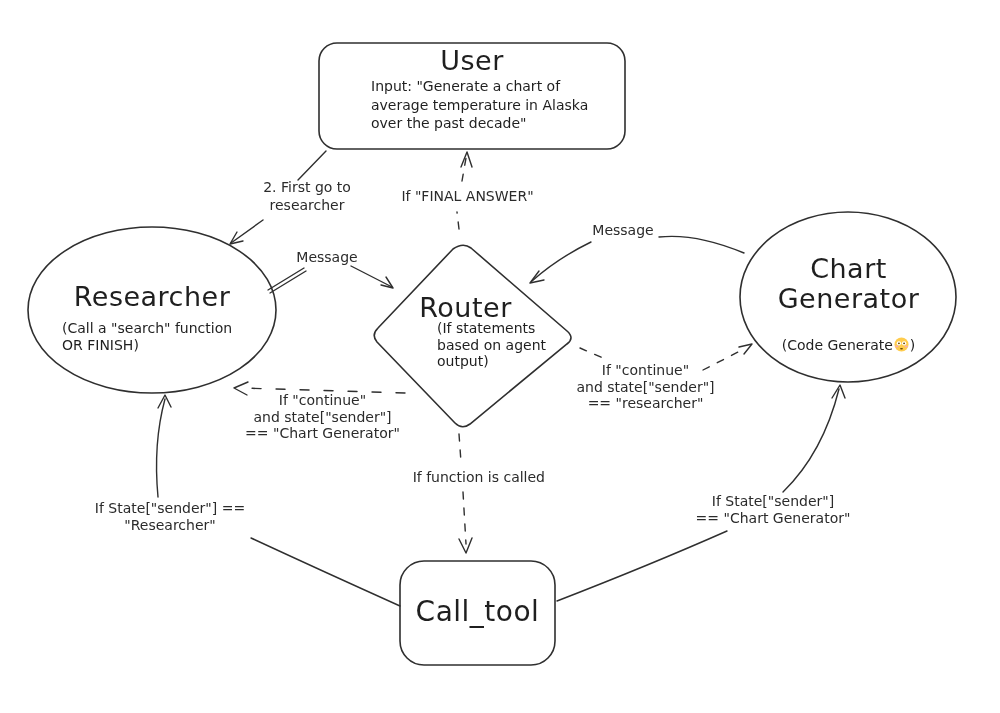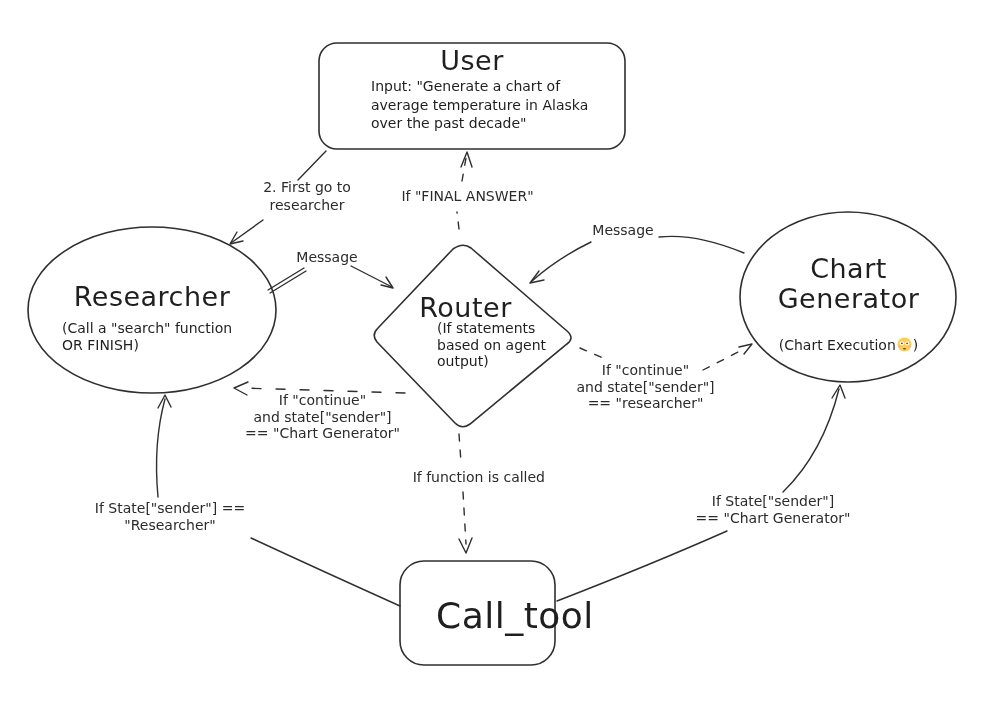--- a/index.html
+++ b/index.html
@@ -18,21 +18,21 @@
   .center{text-align:center;}
   .small{font-size:14px;line-height:16.5px;}
   #user-title{left:319px;top:45px;width:306px;}
   #user-body{left:371px;top:77px;font-size:14px;line-height:18.5px;}
   #researcher-title{left:30px;top:281px;width:244px;}
   #researcher-sub{left:62px;top:320px;}
   #router-title{left:373px;top:284px;width:185px;margin-top:8px;}
   #router-sub{left:399px;top:320px;margin-left:38px;}
   #cg-title{left:742px;top:254px;width:213px;font-size:27px;line-height:30px;}
   #cg-sub{left:742px;top:320px;width:213px;}
-  #calltool-title{left:401px;top:595px;width:153px;font-size:36px;margin-left:35px;}
+  #calltool-title{left:401px;top:595px;width:153px;font-size:28px;}
   .lbl{position:absolute;font-size:14px;line-height:17.5px;color:#2b2b2b;white-space:pre-line;text-align:center;}
   #lbl-first-go{left:226px;top:179px;width:162px;}
   #lbl-final-answer{left:395px;top:188px;width:145px;}
   #lbl-message-left{left:289px;top:249px;width:76px;}
   #lbl-message-right{left:585px;top:222px;width:76px;}
   #lbl-continue-cg{left:235px;top:392px;width:175px;line-height:16.5px;}
   #lbl-continue-res{left:558px;top:362px;width:175px;line-height:16.5px;}
   #lbl-function-called{left:385px;top:469px;width:160px;text-align:right;}
   #lbl-state-res{left:85px;top:500px;width:170px;line-height:16.5px;}
   #lbl-state-cg{left:688px;top:493px;width:170px;line-height:16.5px;}
@@ -116,21 +116,21 @@
 OR FINISH)</div>
 
   <div class="txt title center" id="router-title">Router</div>
   <div class="txt small" id="router-sub">(If statements
 based on agent
 output)</div>
 
   <div class="txt title center" id="cg-title">Chart
 Generator</div>
   <div class="txt small center" id="cg-sub">
-    <span>(Chart Execution</span><span class="emoji"><svg width="15" height="15" viewBox="0 0 32 32">
+    <span>(Code Generate</span><span class="emoji"><svg width="15" height="15" viewBox="0 0 32 32">
           <circle cx="16" cy="16" r="15" fill="#ffcc4d"></circle>
           <ellipse cx="6" cy="20" rx="3.4" ry="2" fill="#f4abba"></ellipse>
           <ellipse cx="26" cy="20" rx="3.4" ry="2" fill="#f4abba"></ellipse>
           <circle cx="10.5" cy="13.5" r="4.6" fill="#ffffff"></circle>
           <circle cx="21.5" cy="13.5" r="4.6" fill="#ffffff"></circle>
           <circle cx="10.5" cy="13.5" r="2" fill="#664500"></circle>
           <circle cx="21.5" cy="13.5" r="2" fill="#664500"></circle>
           <ellipse cx="16" cy="25" rx="3.2" ry="1.6" fill="#664500"></ellipse>
         </svg></span><span>)</span>
   </div>

